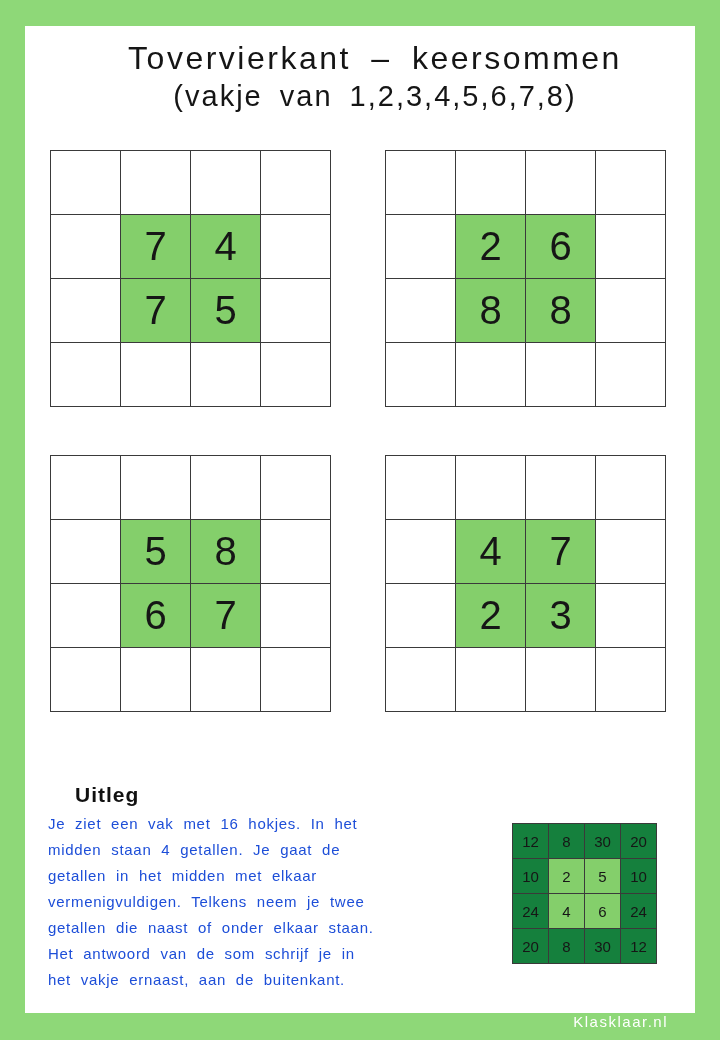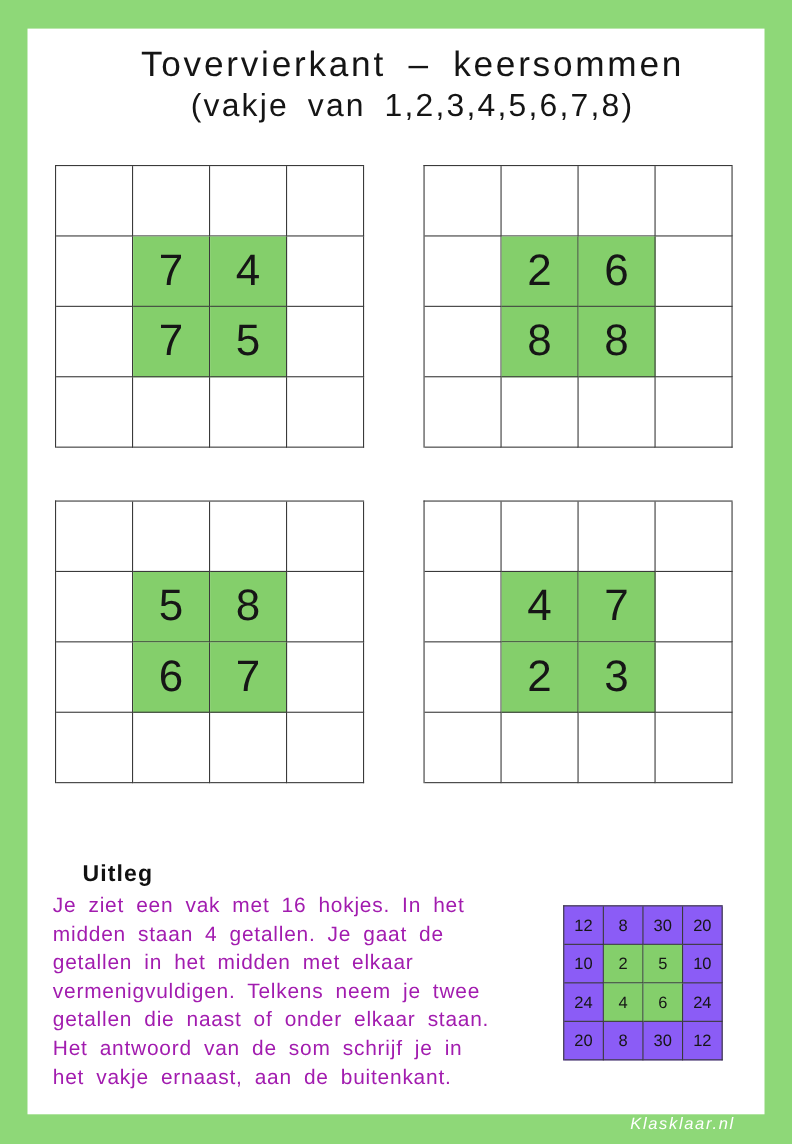--- a/index.html
+++ b/index.html
@@ -53,50 +53,49 @@
   .exp-head {
     position: absolute;
     left: 48px; top: 783px;
     font-size: 21px; font-weight: 700;
     letter-spacing: 1px; color: #111; margin-left: 27px;
   }
   .exp-body {
     position: absolute;
     left: 48px; top: 811px;
     width: 445px;
-    font-size: 19px; line-height: 26px;
+    font-size: 15px; line-height: 26px;
     letter-spacing: 0.7px; word-spacing: 5px;
-    color: #a21caf;
+    color: #1d4ed8;
     white-space: pre-line;
   }
 
   .example {
     position: absolute;
     left: 512px; top: 823px;
     display: grid;
     grid-template-columns: repeat(4, 36px);
     grid-auto-rows: 35px;
     border-top: 1px solid var(--line, #3a3a3a);
     border-left: 1px solid var(--line, #3a3a3a);
-    background: #8b5cf6;
+    background: #15803d;
   }
   .example .cell {
     border-right: 1px solid var(--line, #3a3a3a);
     border-bottom: 1px solid var(--line, #3a3a3a);
     display: flex; align-items: center; justify-content: center;
     font-size: 15px; color: #161616;
   }
 
   .footer {
     position: absolute;
     right: 52px; top: 1013px;
     color: #ffffff;
     font-size: 15px;
     letter-spacing: 1.5px;
-    font-style: italic;
   }
 </style>
 </head>
 <body>
 
 <div class="paper"></div>
 
 <div class="title">Tovervierkant – keersommen</div>
 <div class="subtitle">(vakje van 1,2,3,4,5,6,7,8)</div>
 

